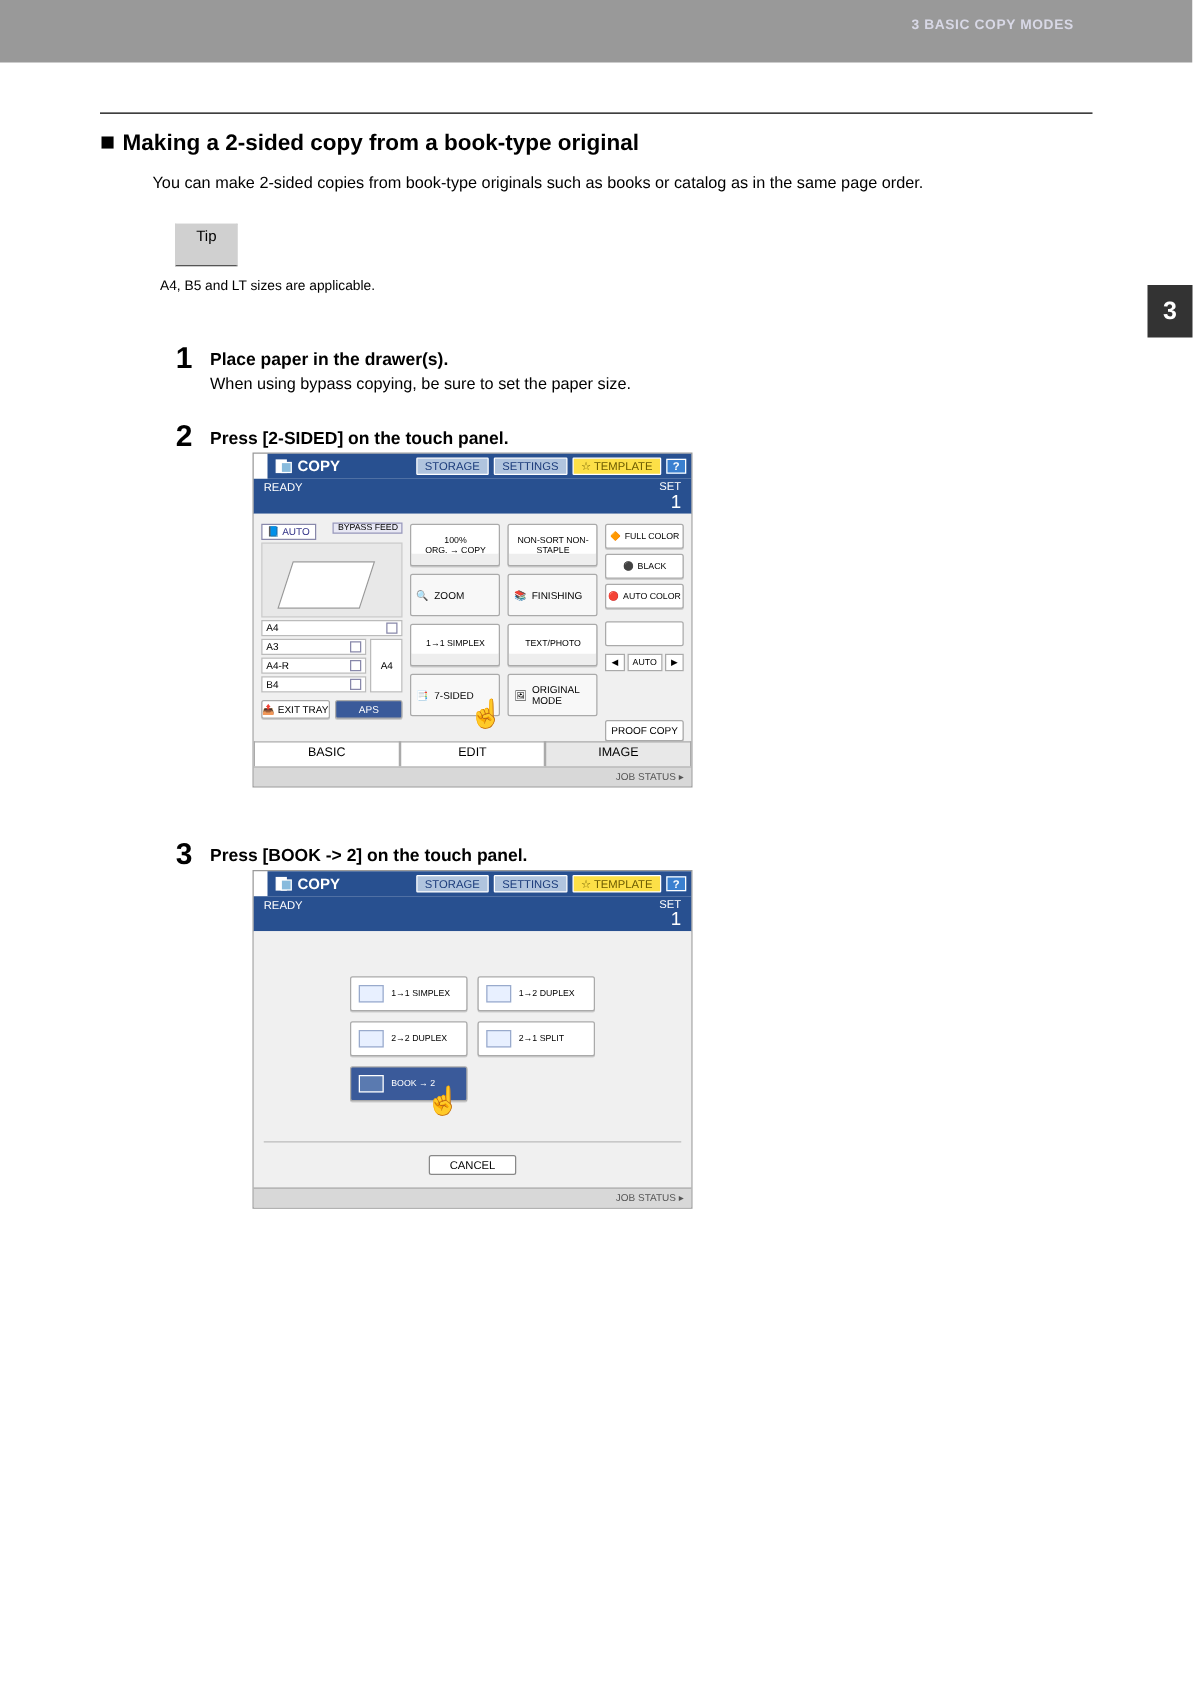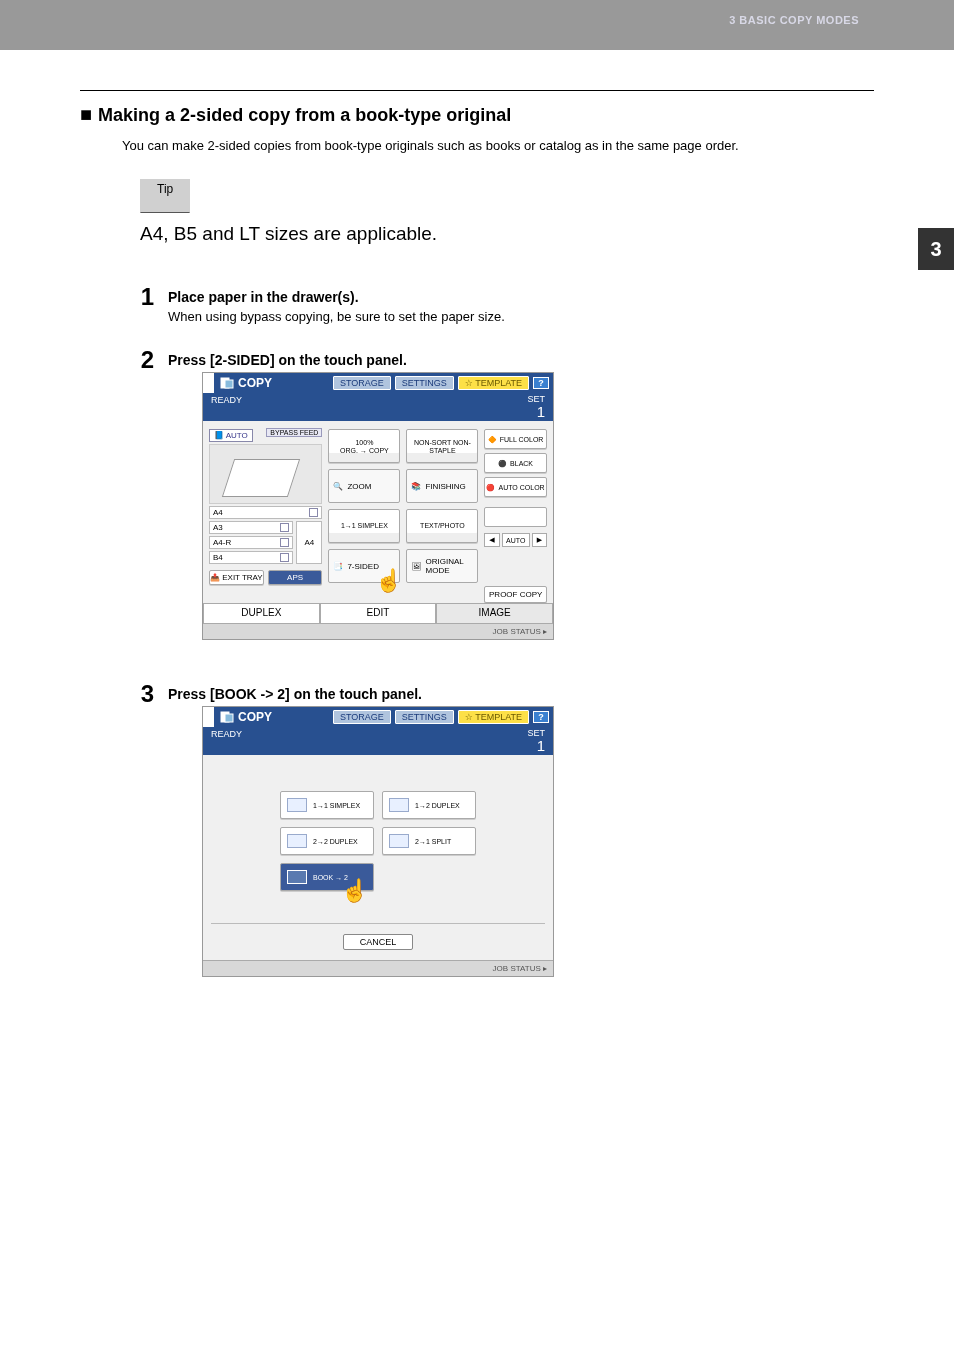--- a/index.html
+++ b/index.html
@@ -6,21 +6,21 @@
   body { font-family: Arial, Helvetica, sans-serif; font-size: 13px; color: #000; background: #fff; width: 954px; }
   .page-header { background: #999; height: 50px; position: relative; }
   .page-header-text { position: absolute; right: 95px; top: 14px; color: #d8d8e6; font-size: 11px; font-weight: bold; letter-spacing: 0.5px; }
   .content { padding: 0 80px 0 80px; }
   .rule { border: none; border-top: 1.5px solid #000; margin: 40px 0 12px 0; }
   .section-title { font-size: 18px; font-weight: bold; margin-bottom: 12px; }
   .section-title .blk { font-size: 20px; margin-right: 6px; }
   .intro { margin-left: 42px; margin-bottom: 26px; font-size: 13px; }
   .tip-bar { margin-left: 60px; margin-bottom: 10px; }
   .tip-label { display: inline-block; background: #d0d0d0; border: 1px solid #d0d0d0; padding: 2px 16px 16px 16px; font-size: 12px; border-bottom: 1px solid #555; }
-  .tip-text { margin-left: 60px; font-size: 19px; margin-bottom: 40px; }
+  .tip-text { margin-left: 48px; font-size: 11px; margin-bottom: 40px; }
   .step { margin-left: 52px; display: flex; gap: 14px; margin-bottom: 14px; }
   .step-num { font-size: 24px; font-weight: bold; line-height: 1; width: 22px; flex-shrink: 0; text-align: right; }
   .step-body { padding-top: 4px; }
   .step-body > .st { font-size: 14px; font-weight: bold; margin-bottom: 4px; }
   .step-body > .sd { font-size: 13px; margin-bottom: 10px; }
   .side-tab { position: absolute; right: 0; top: 228px; width: 36px; height: 42px; background: #333; color: #fff; display: flex; align-items: center; justify-content: center; font-size: 20px; font-weight: bold; }
 
   .panel { width: 352px; border: 1px solid #999; margin-left: 34px; margin-top: 4px; margin-bottom: 28px; font-size: 9px; color: #000; background: #fff; }
   .panel-hdr { background: #285090; height: 20px; display: flex; align-items: center; gap: 4px; padding: 0 4px; margin-left: 11px; }
   .panel-hdr .copy-lbl { color: #fff; font-weight: bold; font-size: 12px; margin-left: 2px; margin-right: auto; display:flex; align-items:center; gap:4px;}
@@ -202,21 +202,21 @@
             <div class="gauge"></div>
             <div class="auto-slider">
               <div class="seg">◀</div>
               <div class="seg" style="flex:2">AUTO</div>
               <div class="seg">▶</div>
             </div>
             <div class="proof-btn">PROOF COPY</div>
           </div>
         </div>
         <div class="panel-tabs">
-          <div class="tab">DUPLEX</div>
+          <div class="tab">BASIC</div>
           <div class="tab">EDIT</div>
           <div class="tab img">IMAGE</div>
         </div>
         <div class="panel-footer">
           <span>JOB STATUS</span> ▸
         </div>
       </div>
     </div>
   </div>
 

